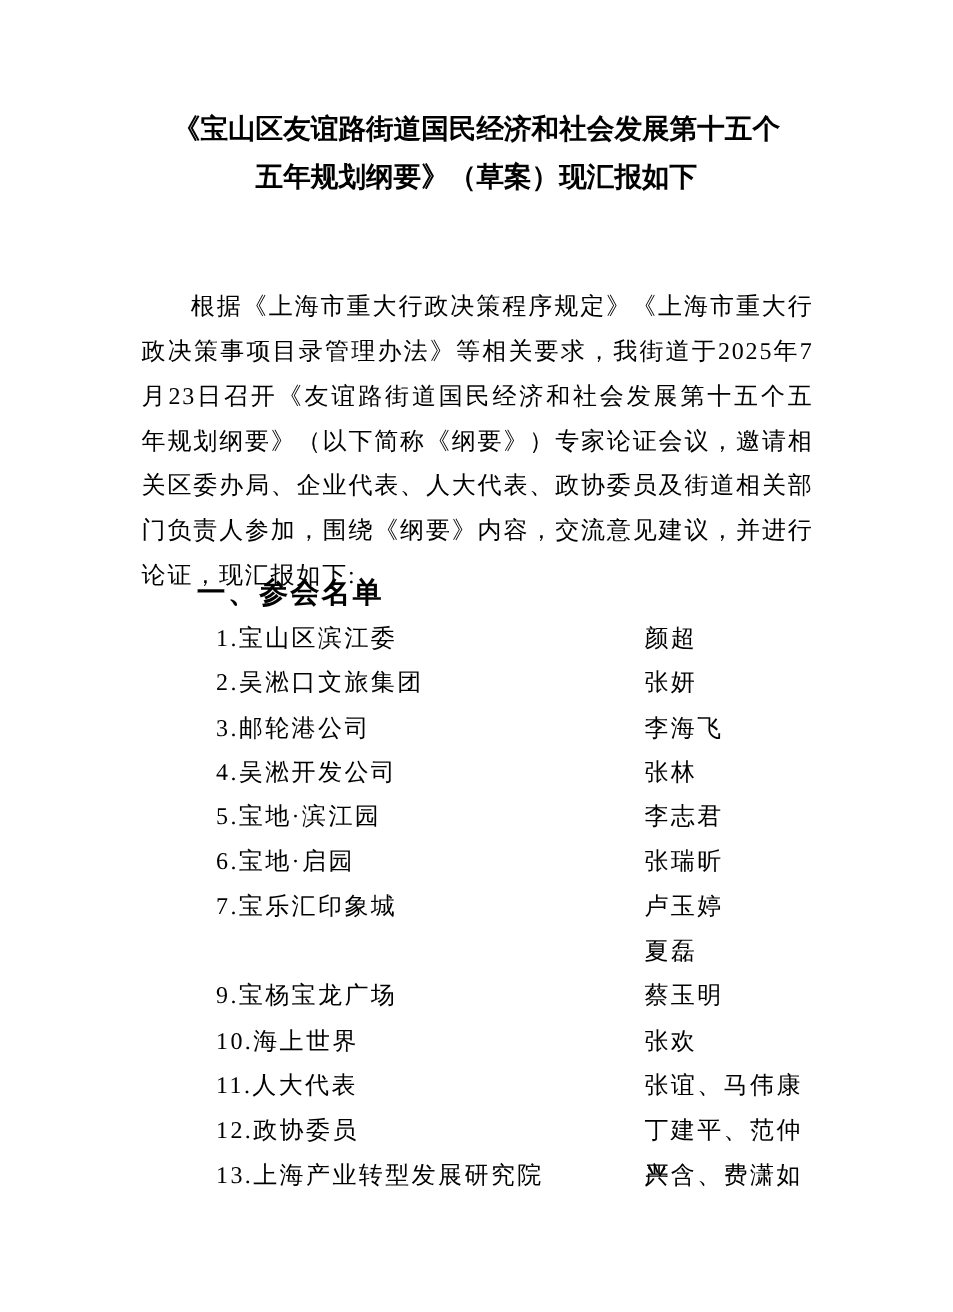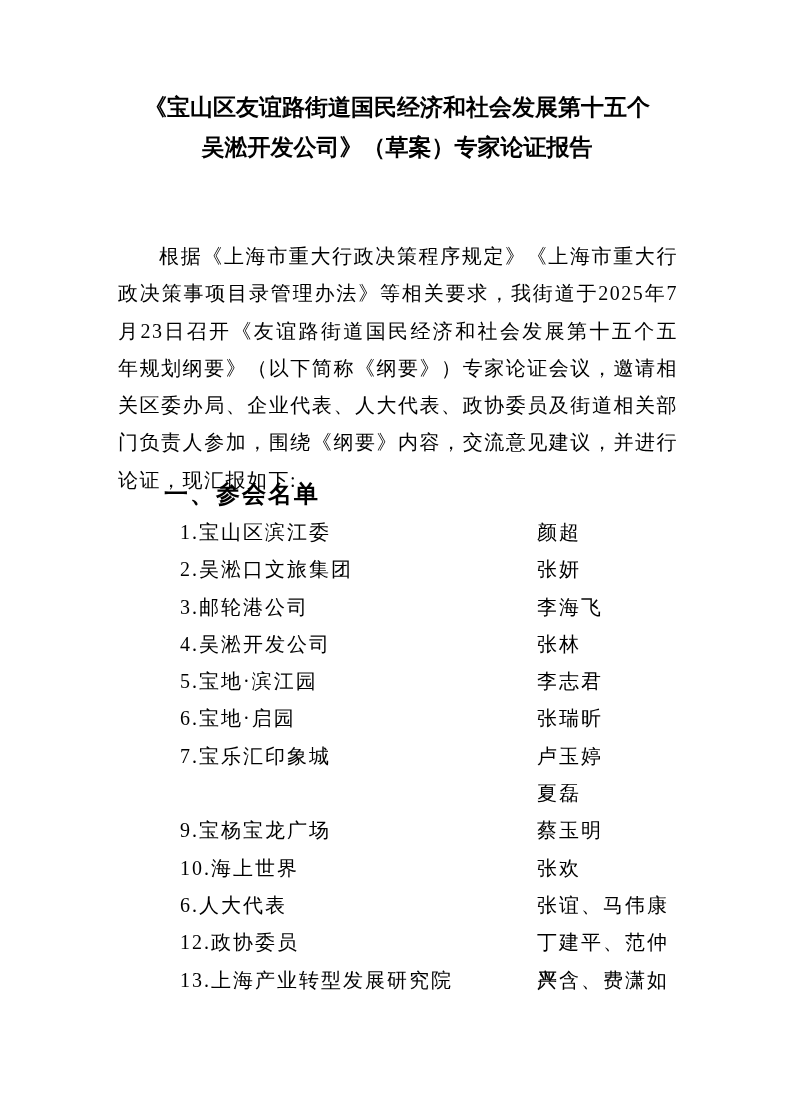--- a/index.html
+++ b/index.html
@@ -17,21 +17,21 @@
              font-family: Liberation Serif, serif; font-weight: bold; letter-spacing: 2px; }
   .list { position: absolute; left: 164px; top: 514px; width: 520px; }
   .row { height: 37.3px; line-height: 37.3px; font-size: 20px; position: relative; letter-spacing: 2px; }
   .org { position: absolute; left: 16px; }
   .person { position: absolute; left: 325px; margin-left: 48px; }
 </style>
 </head>
 <body>
 
 <div class="title t1">《宝山区友谊路街道国民经济和社会发展第十五个</div>
-<div class="title t2">吴淞开发公司》（草案）专家论证报告</div>
+<div class="title t2">五年规划纲要》（草案）现汇报如下</div>
 
 <div class="para">根据《上海市重大行政决策程序规定》《上海市重大行政决策事项目录管理办法》等相关要求，我街道于2025年7月23日召开《友谊路街道国民经济和社会发展第十五个五年规划纲要》（以下简称《纲要》）专家论证会议，邀请相关区委办局、企业代表、人大代表、政协委员及街道相关部门负责人参加，围绕《纲要》内容，交流意见建议，并进行论证，现汇报如下:</div>
 
 <div class="heading">一、参会名单</div>
 
 <div class="list">
   <div class="row">
       <span class="org">1.宝山区滨江委</span>
       <span class="person">颜超</span>
     </div>
@@ -64,21 +64,21 @@
     </div>
   <div class="row">
       <span class="org">9.宝杨宝龙广场</span>
       <span class="person">蔡玉明</span>
     </div>
   <div class="row">
       <span class="org">10.海上世界</span>
       <span class="person">张欢</span>
     </div>
   <div class="row">
-      <span class="org">6.人大代表</span>
+      <span class="org">11.人大代表</span>
       <span class="person">张谊、马伟康</span>
     </div>
   <div class="row">
       <span class="org">12.政协委员</span>
       <span class="person">丁建平、范仲兴</span>
     </div>
   <div class="row">
       <span class="org">13.上海产业转型发展研究院</span>
       <span class="person">严含、费潇如</span>
     </div>

